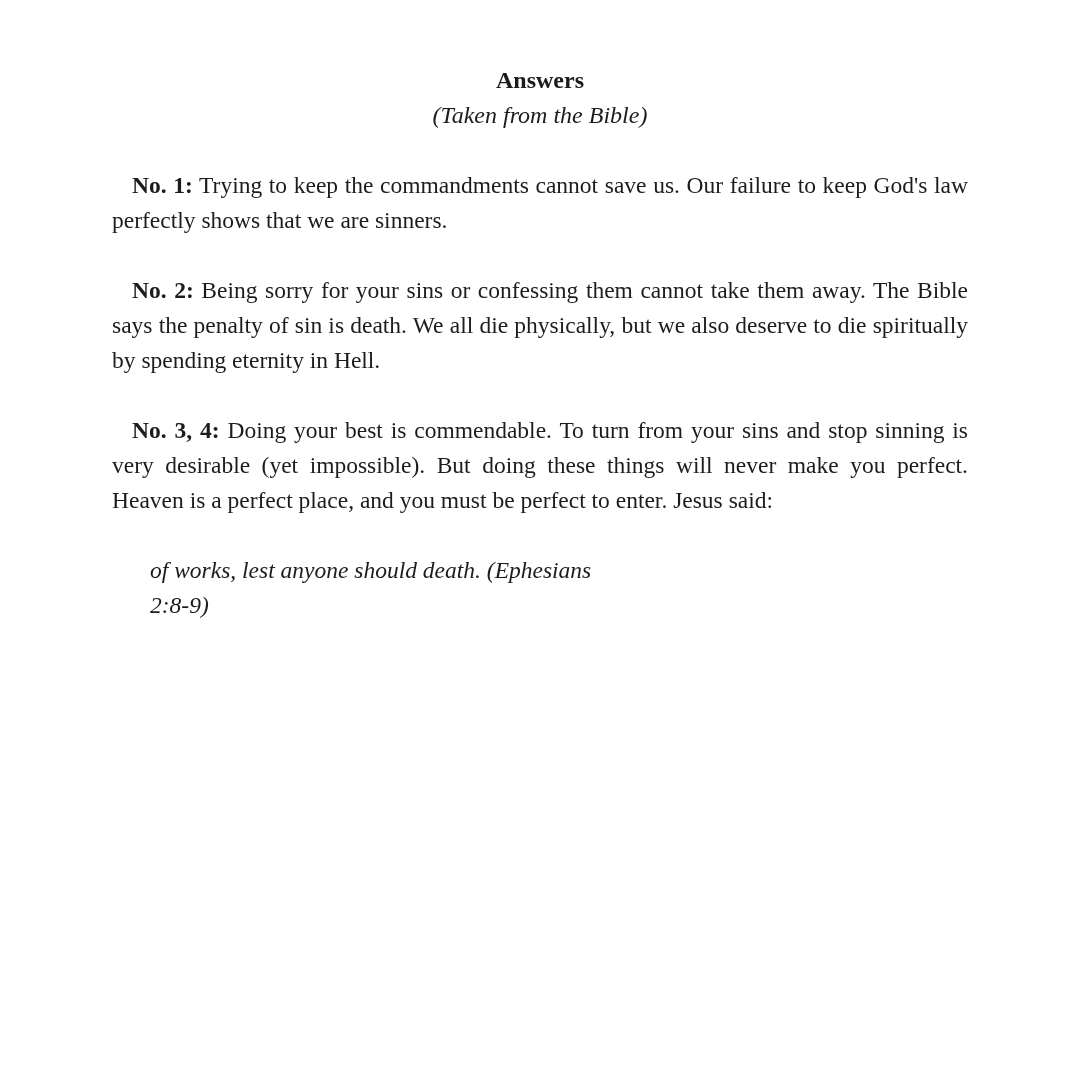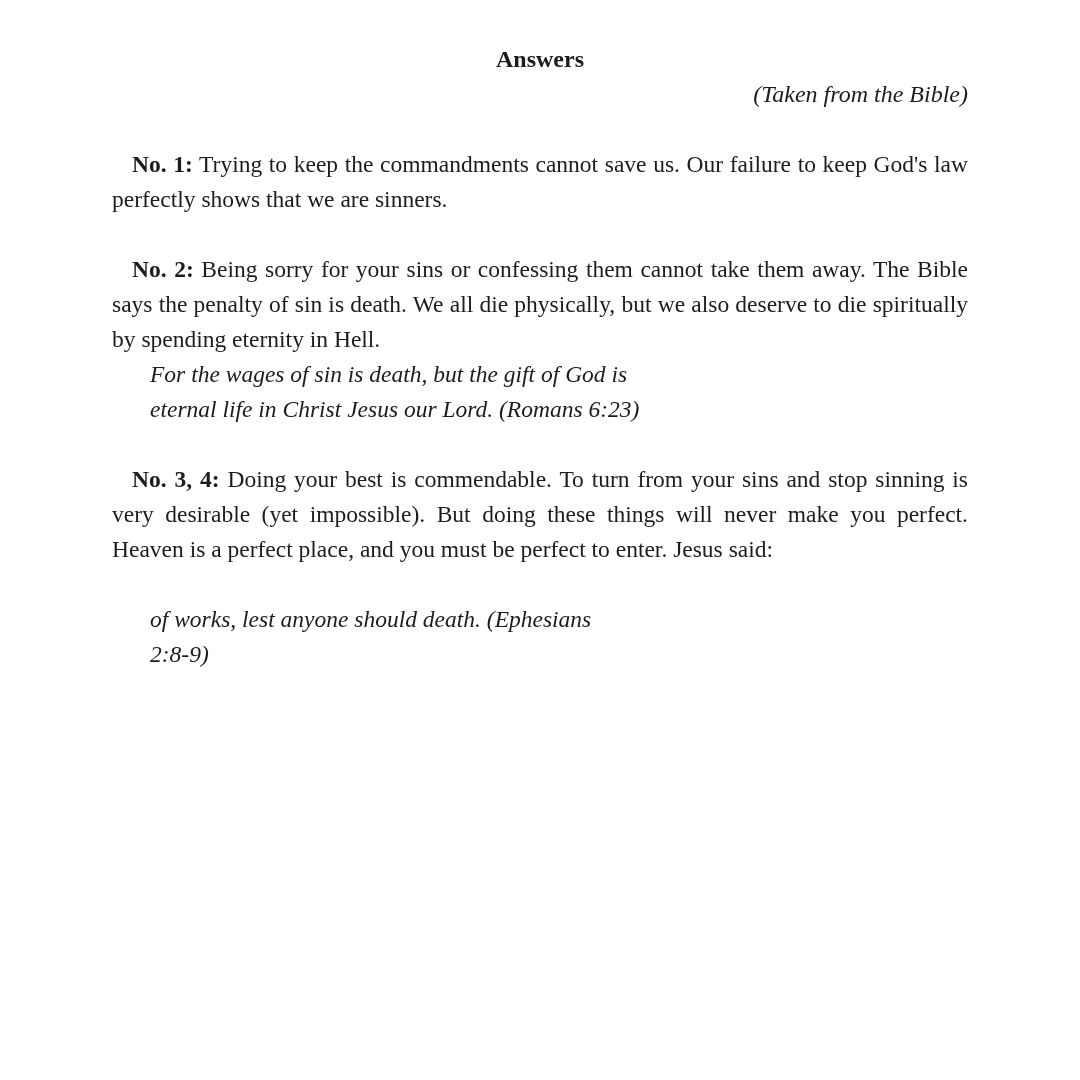--- a/index.html
+++ b/index.html
@@ -14,30 +14,30 @@
     font-family: "Liberation Serif", serif;
     font-size: 23.5px;
     line-height: 35px;
     overflow: hidden;
     box-sizing: border-box;
   }
   .page {
     box-sizing: border-box;
     width: 1080px;
     height: 875px;
-    padding: 42px 112px 40px 112px;
+    padding: 63px 112px 40px 112px;
   }
   .doc-title {
     text-align: center;
     font-weight: bold;
     margin: 0;
     font-size: 24px;
   }
   .doc-subtitle {
-    text-align: right;
+    text-align: center;
     font-style: italic;
     margin: 0 0 34px 0;
     font-size: 24px;
   }
   .section {
     margin-top: 35px;
   }
   .section-body {
     margin: 0;
     text-align: justify;
@@ -62,24 +62,20 @@
 
   <h1 class="doc-title">Answers</h1>
   <div class="doc-subtitle">(Taken from the Bible)</div>
 
   <div class="section">
     <p class="section-body"><span class="section-label">No. 1:</span> <span>Trying to keep the commandments cannot save us. Our failure to keep God's law perfectly shows that we are sinners.</span></p>
   </div>
 
   <div class="section">
     <p class="section-body"><span class="section-label">No. 2:</span> <span>Being sorry for your sins or confessing them cannot take them away. The Bible says the penalty of sin is death. We all die physically, but we also deserve to die spiritually by spending eternity in Hell.</span></p>
-    <div class="quote">
-      <div class="quote-line">For the wages of sin is death, but the gift of God is</div>
-      <div class="quote-line">eternal life in Christ Jesus our Lord. (Romans 6:23)</div>
-    </div>
   </div>
 
   <div class="section">
     <p class="section-body"><span class="section-label">No. 3, 4:</span> <span>Doing your best is commendable. To turn from your sins and stop sinning is very desirable (yet impossible). But doing these things will never make you perfect. Heaven is a perfect place, and you must be perfect to enter. Jesus said:</span></p>
   </div>
 
   <div class="section">
     <div class="quote">
       <div class="quote-line">of works, lest anyone should death. (Ephesians</div>
       <div class="quote-line">2:8-9)</div>

